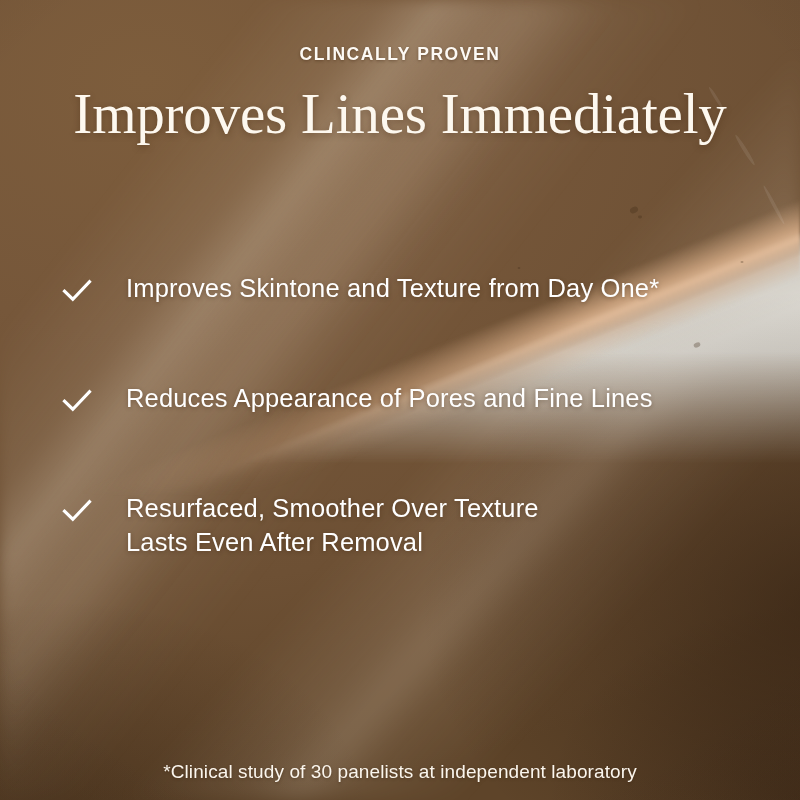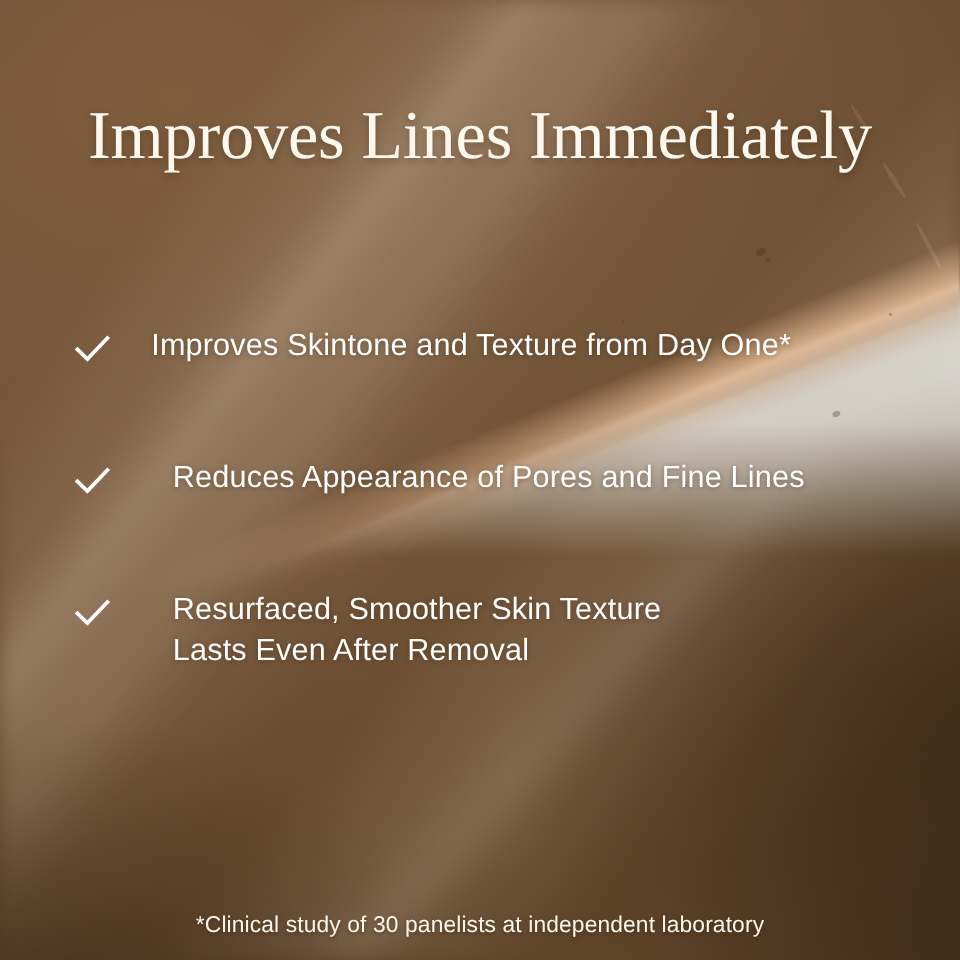--- a/index.html
+++ b/index.html
@@ -141,21 +141,21 @@
     top: 272px;
     left: 60px;
     width: 720px;
   }
   .benefit {
     position: relative;
     display: flex;
     align-items: flex-start;
     min-height: 46px;
   }
-  .benefit + .benefit { margin-top: 64px; gap: 18px; }
+  .benefit + .benefit { margin-top: 64px; }
   .benefit-check {
     flex: 0 0 auto;
     width: 34px;
     height: 34px;
     margin-top: 2px;
     margin-right: 32px;
   }
   .benefit-check svg { display: block; width: 34px; height: 34px; }
   .benefit-text {
     color: #ffffff;
@@ -219,20 +219,21 @@
     </g>
     <g fill="#ffffff" opacity="0.16">
       <ellipse cx="745" cy="150" rx="18" ry="2.0" transform="rotate(58 745 150)"></ellipse>
       <ellipse cx="716" cy="98" rx="13" ry="1.6" transform="rotate(58 716 98)"></ellipse>
       <ellipse cx="774" cy="205" rx="22" ry="1.8" transform="rotate(62 774 205)"></ellipse>
     </g>
   </svg>
 
   <div class="content">
 
+    <div class="eyebrow">CLINCALLY PROVEN</div>
 
     <div class="headline">
       <span class="hl-line">Improves Lines Immediately</span>
     </div>
 
     <div class="benefits">
 
       <div class="benefit">
         <span class="benefit-check">
           <svg viewBox="0 0 34 34" aria-hidden="true">
@@ -255,21 +256,21 @@
         </span>
       </div>
 
       <div class="benefit">
         <span class="benefit-check">
           <svg viewBox="0 0 34 34" aria-hidden="true">
             <path d="M4.5 17.2 L12.8 25.2 L29.5 7.8" fill="none" stroke="#ffffff" stroke-width="3.1" stroke-linecap="square" stroke-linejoin="miter"></path>
           </svg>
         </span>
         <span class="benefit-text">
-          <span class="bt-line">Resurfaced, Smoother Skin Texture</span>
+          <span class="bt-line">Resurfaced, Smoother Over Texture</span>
           <span class="bt-line">Lasts Even After Removal</span>
         </span>
       </div>
 
     </div>
 
 
     <div class="footnote">*Clinical study of 30 panelists at independent laboratory</div>
 
   </div>

